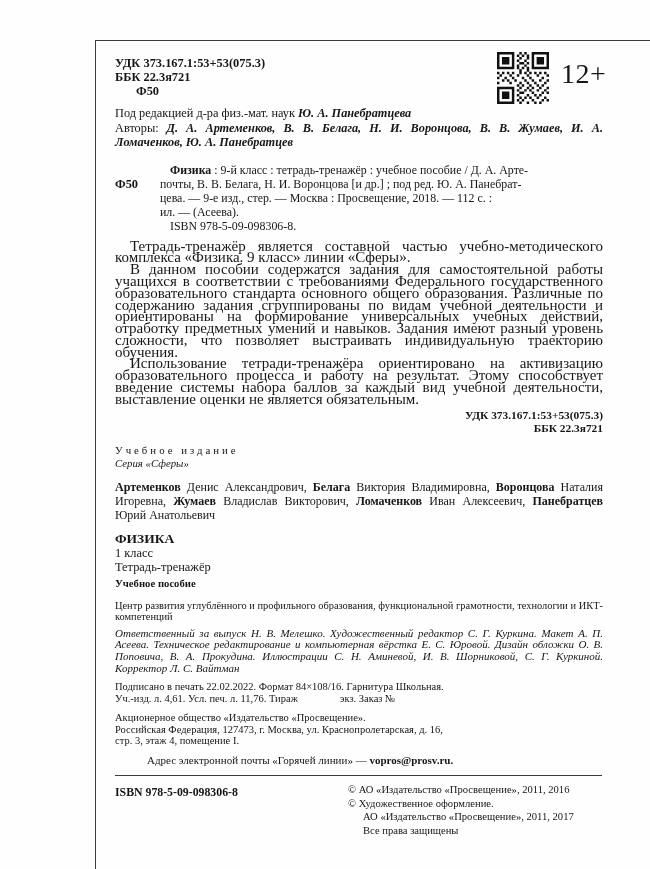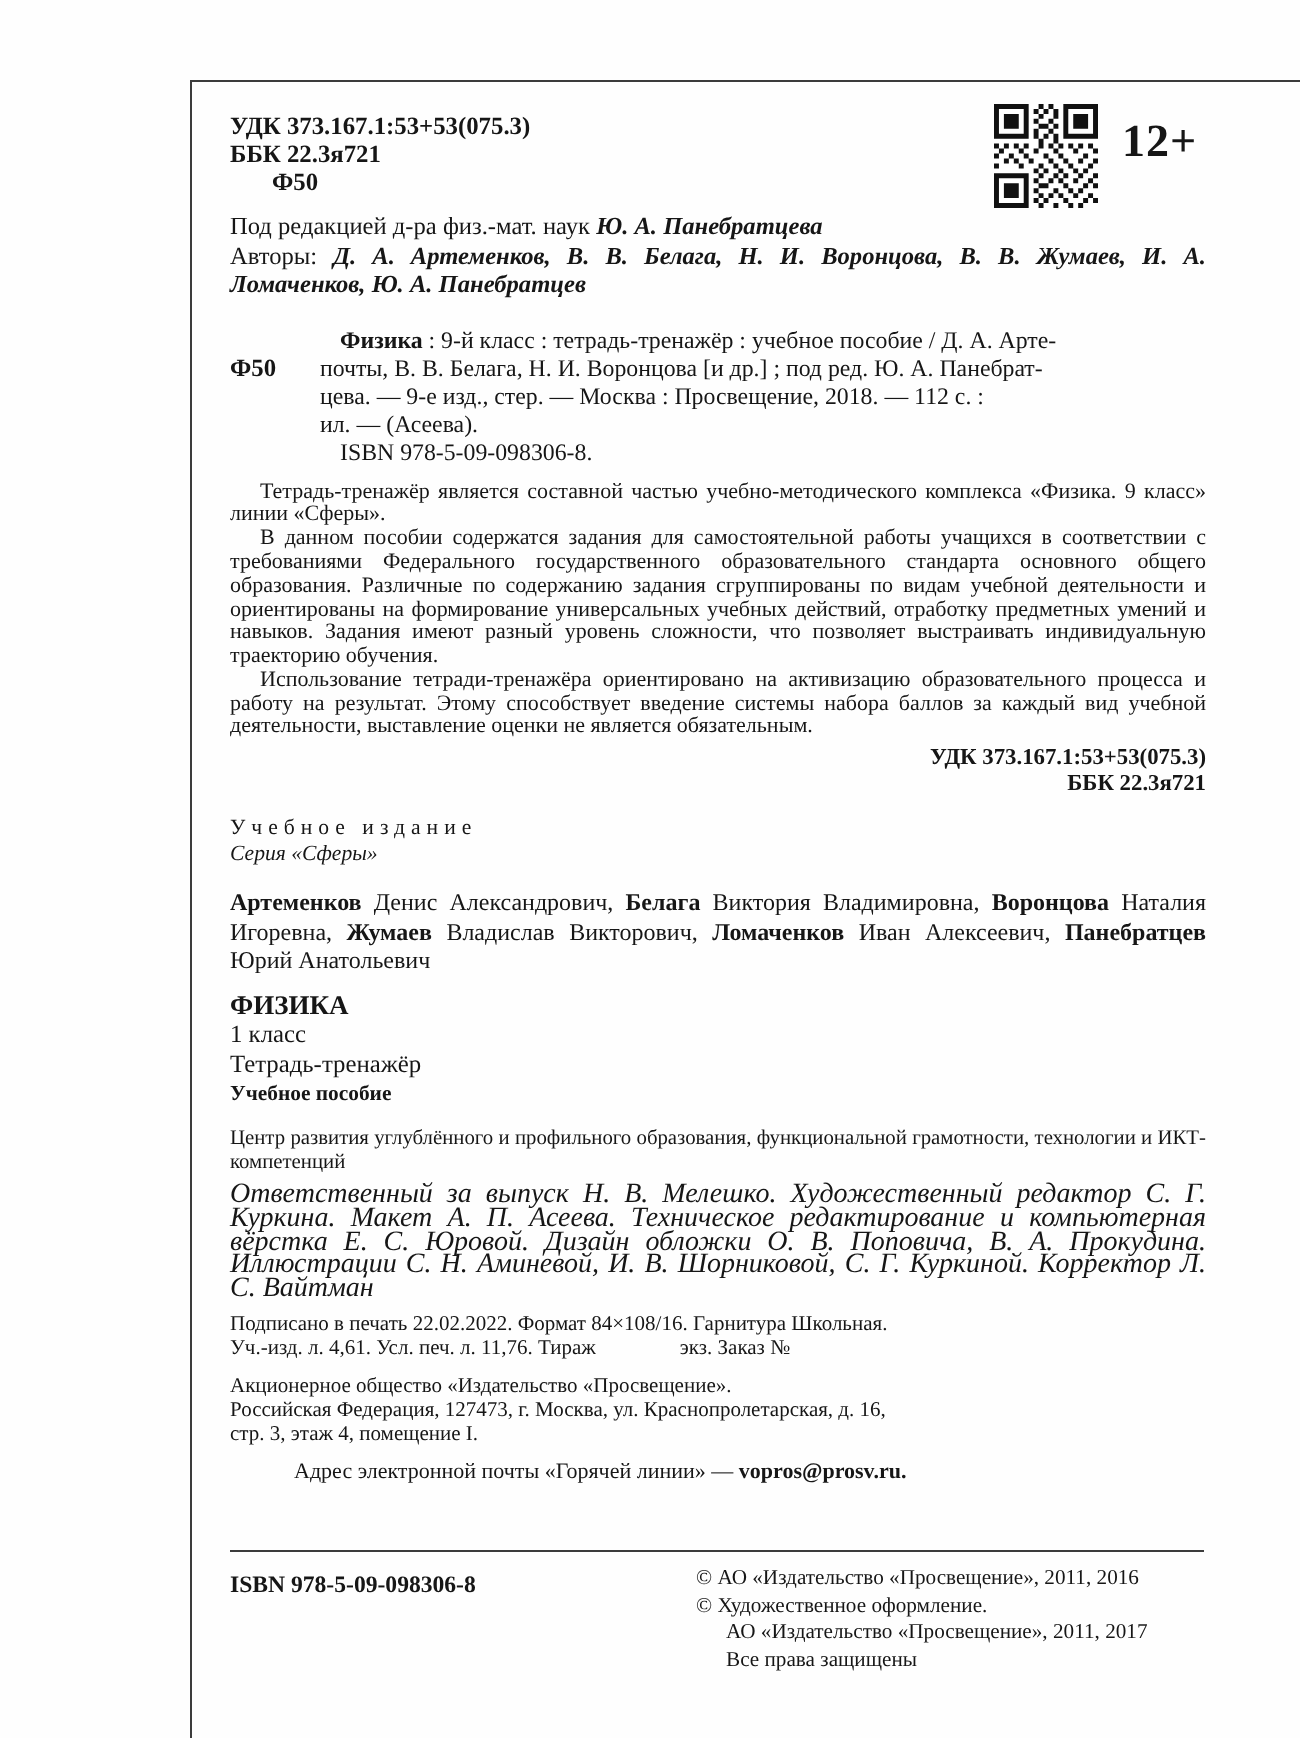--- a/index.html
+++ b/index.html
@@ -9,52 +9,52 @@
 
   .top-rule  { position: absolute; top: 40px; left: 95px; right: 0; height: 1px; background: #3c3c3c; }
   .left-rule { position: absolute; top: 40px; left: 95px; bottom: 0; width: 1px; background: #3c3c3c; }
 
   .content { position: absolute; left: 115px; top: 56px; width: 488px; }
 
   .meta { font-weight: bold; font-size: 12.4px; line-height: 14px; }
   .meta .code { padding-left: 21px; }
 
   .qr { position: absolute; left: 497px; top: 52px; width: 52px; height: 52px; }
-  .age { position: absolute; left: 561px; top: 58px; font-weight: bold; font-size: 23px; letter-spacing: 0.5px; }
+  .age { position: absolute; left: 561px; top: 58px; font-weight: normal; font-size: 28px; letter-spacing: 0.5px; }
 
   .series { margin-top: 11px; font-style: italic; font-size: 12.4px; line-height: 21px; }
   .series .l1 { word-spacing: 7px; letter-spacing: 0.4px; }
   .series .l2 { font-weight: bold; word-spacing: 2px; }
 
   .editors { margin-top: 8px; font-size: 12.3px; line-height: 14.5px; text-align: justify; }
   .bi { font-weight: bold; font-style: italic; }
 
   .biblio { position: relative; margin-left: 45px; margin-top: 13px; font-size: 11.9px; line-height: 14.2px; }
   .biblio .mcode { position: absolute; left: -45px; top: 14.2px; font-weight: bold; font-size: 12.4px; }
   .biblio-line { white-space: nowrap; }
   .indent { text-indent: 10px; }
 
-  .annotation { margin-top: 7px; font-size: 11px; line-height: 11.8px; text-align: justify; }
+  .annotation { margin-top: 7px; font-size: 15px; line-height: 11.8px; text-align: justify; }
   .annotation p { text-indent: 15px; }
   .udk-right { margin-top: 3px; text-align: right; font-weight: bold; font-size: 11.4px; line-height: 13px; }
 
   .edition { margin-top: 9px; font-size: 10.8px; line-height: 13px; }
   .edition .kind { letter-spacing: 3px; }
   .edition .sname { font-style: italic; }
 
   .authors-full { margin-top: 10px; font-size: 12px; line-height: 14.3px; text-align: justify; }
   .authors-full .last { font-weight: bold; }
 
   .book { margin-top: 8px; }
   .book .title { font-weight: bold; font-size: 13.5px; line-height: 15px; }
   .book .grade, .book .subtitle { font-size: 12.4px; line-height: 14.5px; }
   .book .type { font-weight: bold; font-size: 10.7px; line-height: 14px; margin-top: 1px; }
 
   .imprint-center { margin-top: 10px; font-size: 10.4px; line-height: 11.6px; text-align: justify; }
-  .credits { margin-top: 5px; font-size: 14px; line-height: 11.6px; font-style: italic; text-align: justify; }
+  .credits { margin-top: 5px; font-size: 11px; line-height: 11.6px; font-style: italic; text-align: justify; }
   .printinfo { margin-top: 7px; font-size: 10.5px; line-height: 11.8px; }
   .gap { display: inline-block; width: 42px; }
   .publisher { margin-top: 7px; font-size: 10.5px; line-height: 11.8px; }
   .email-line { margin-top: 7px; font-size: 11px; margin-left: 32px; }
   .email-line .mail { font-weight: bold; }
 
   .footer-rule { position: absolute; left: 115px; top: 775px; width: 487px; height: 1px; background: #3c3c3c; }
   .footer-isbn { position: absolute; left: 115px; top: 785px; font-weight: bold; font-size: 11.8px; }
   .footer-copy { position: absolute; left: 348px; top: 783px; font-size: 10.6px; line-height: 13.5px; }
   .footer-copy .ind { padding-left: 15px; }

